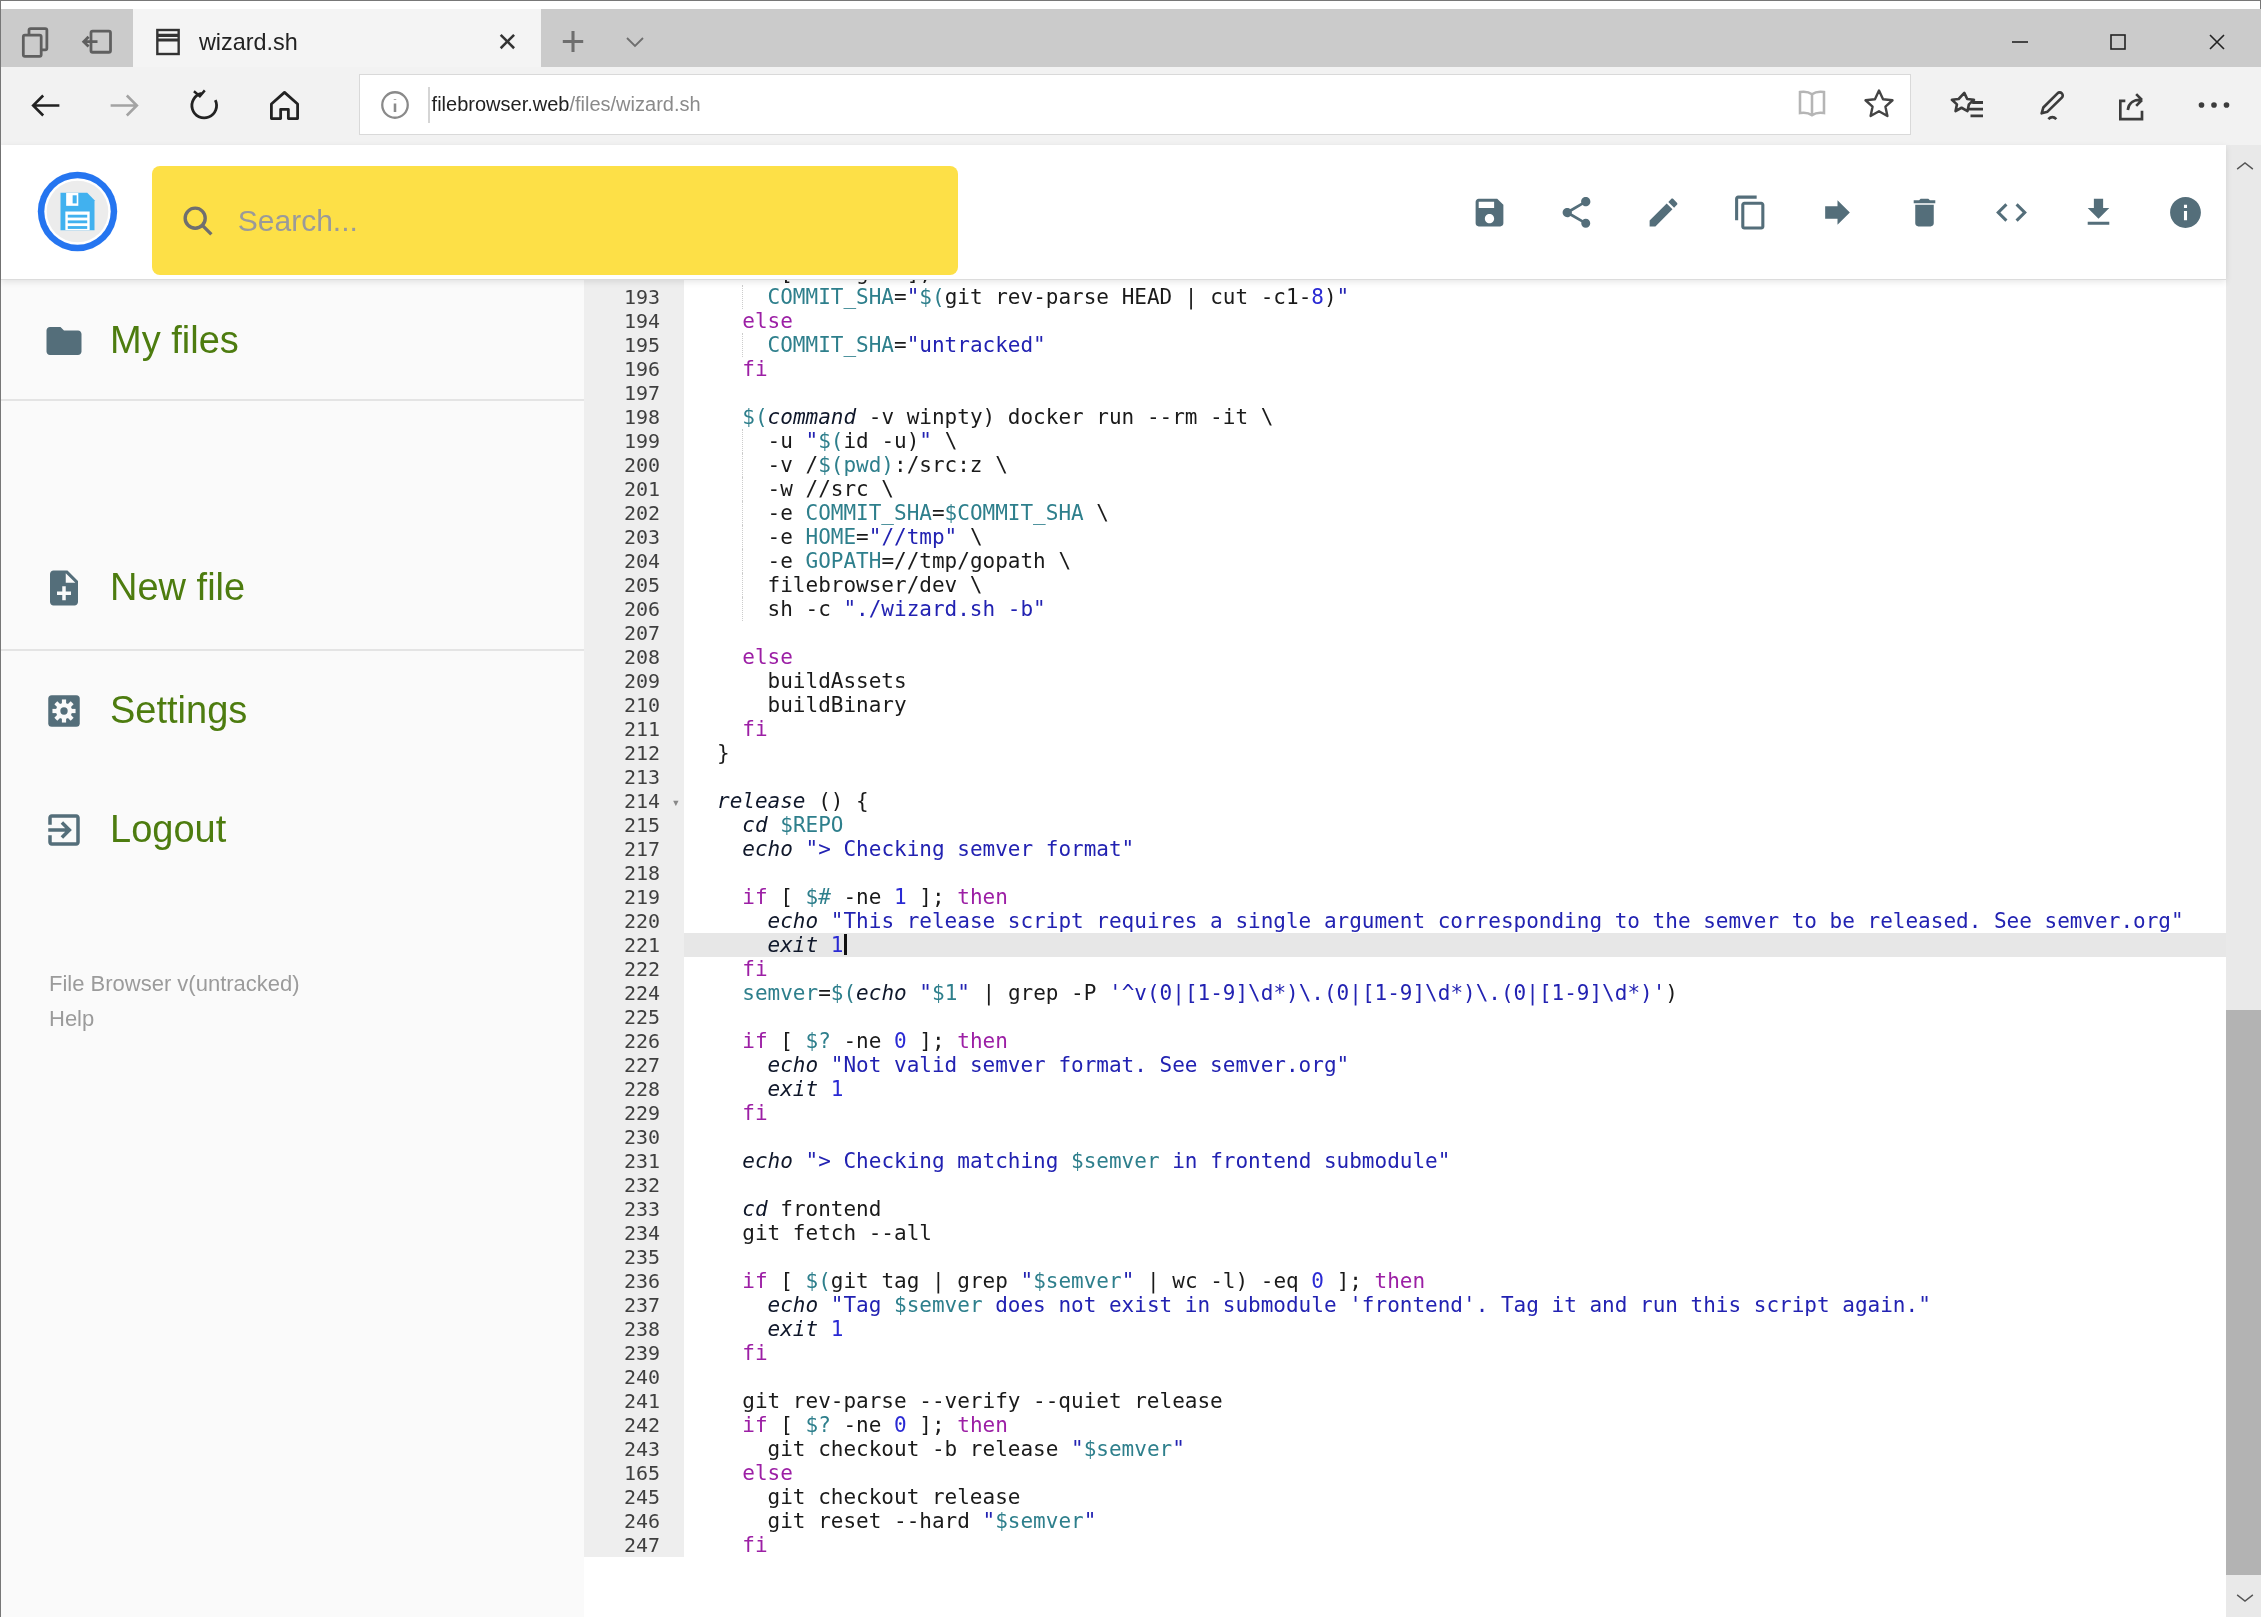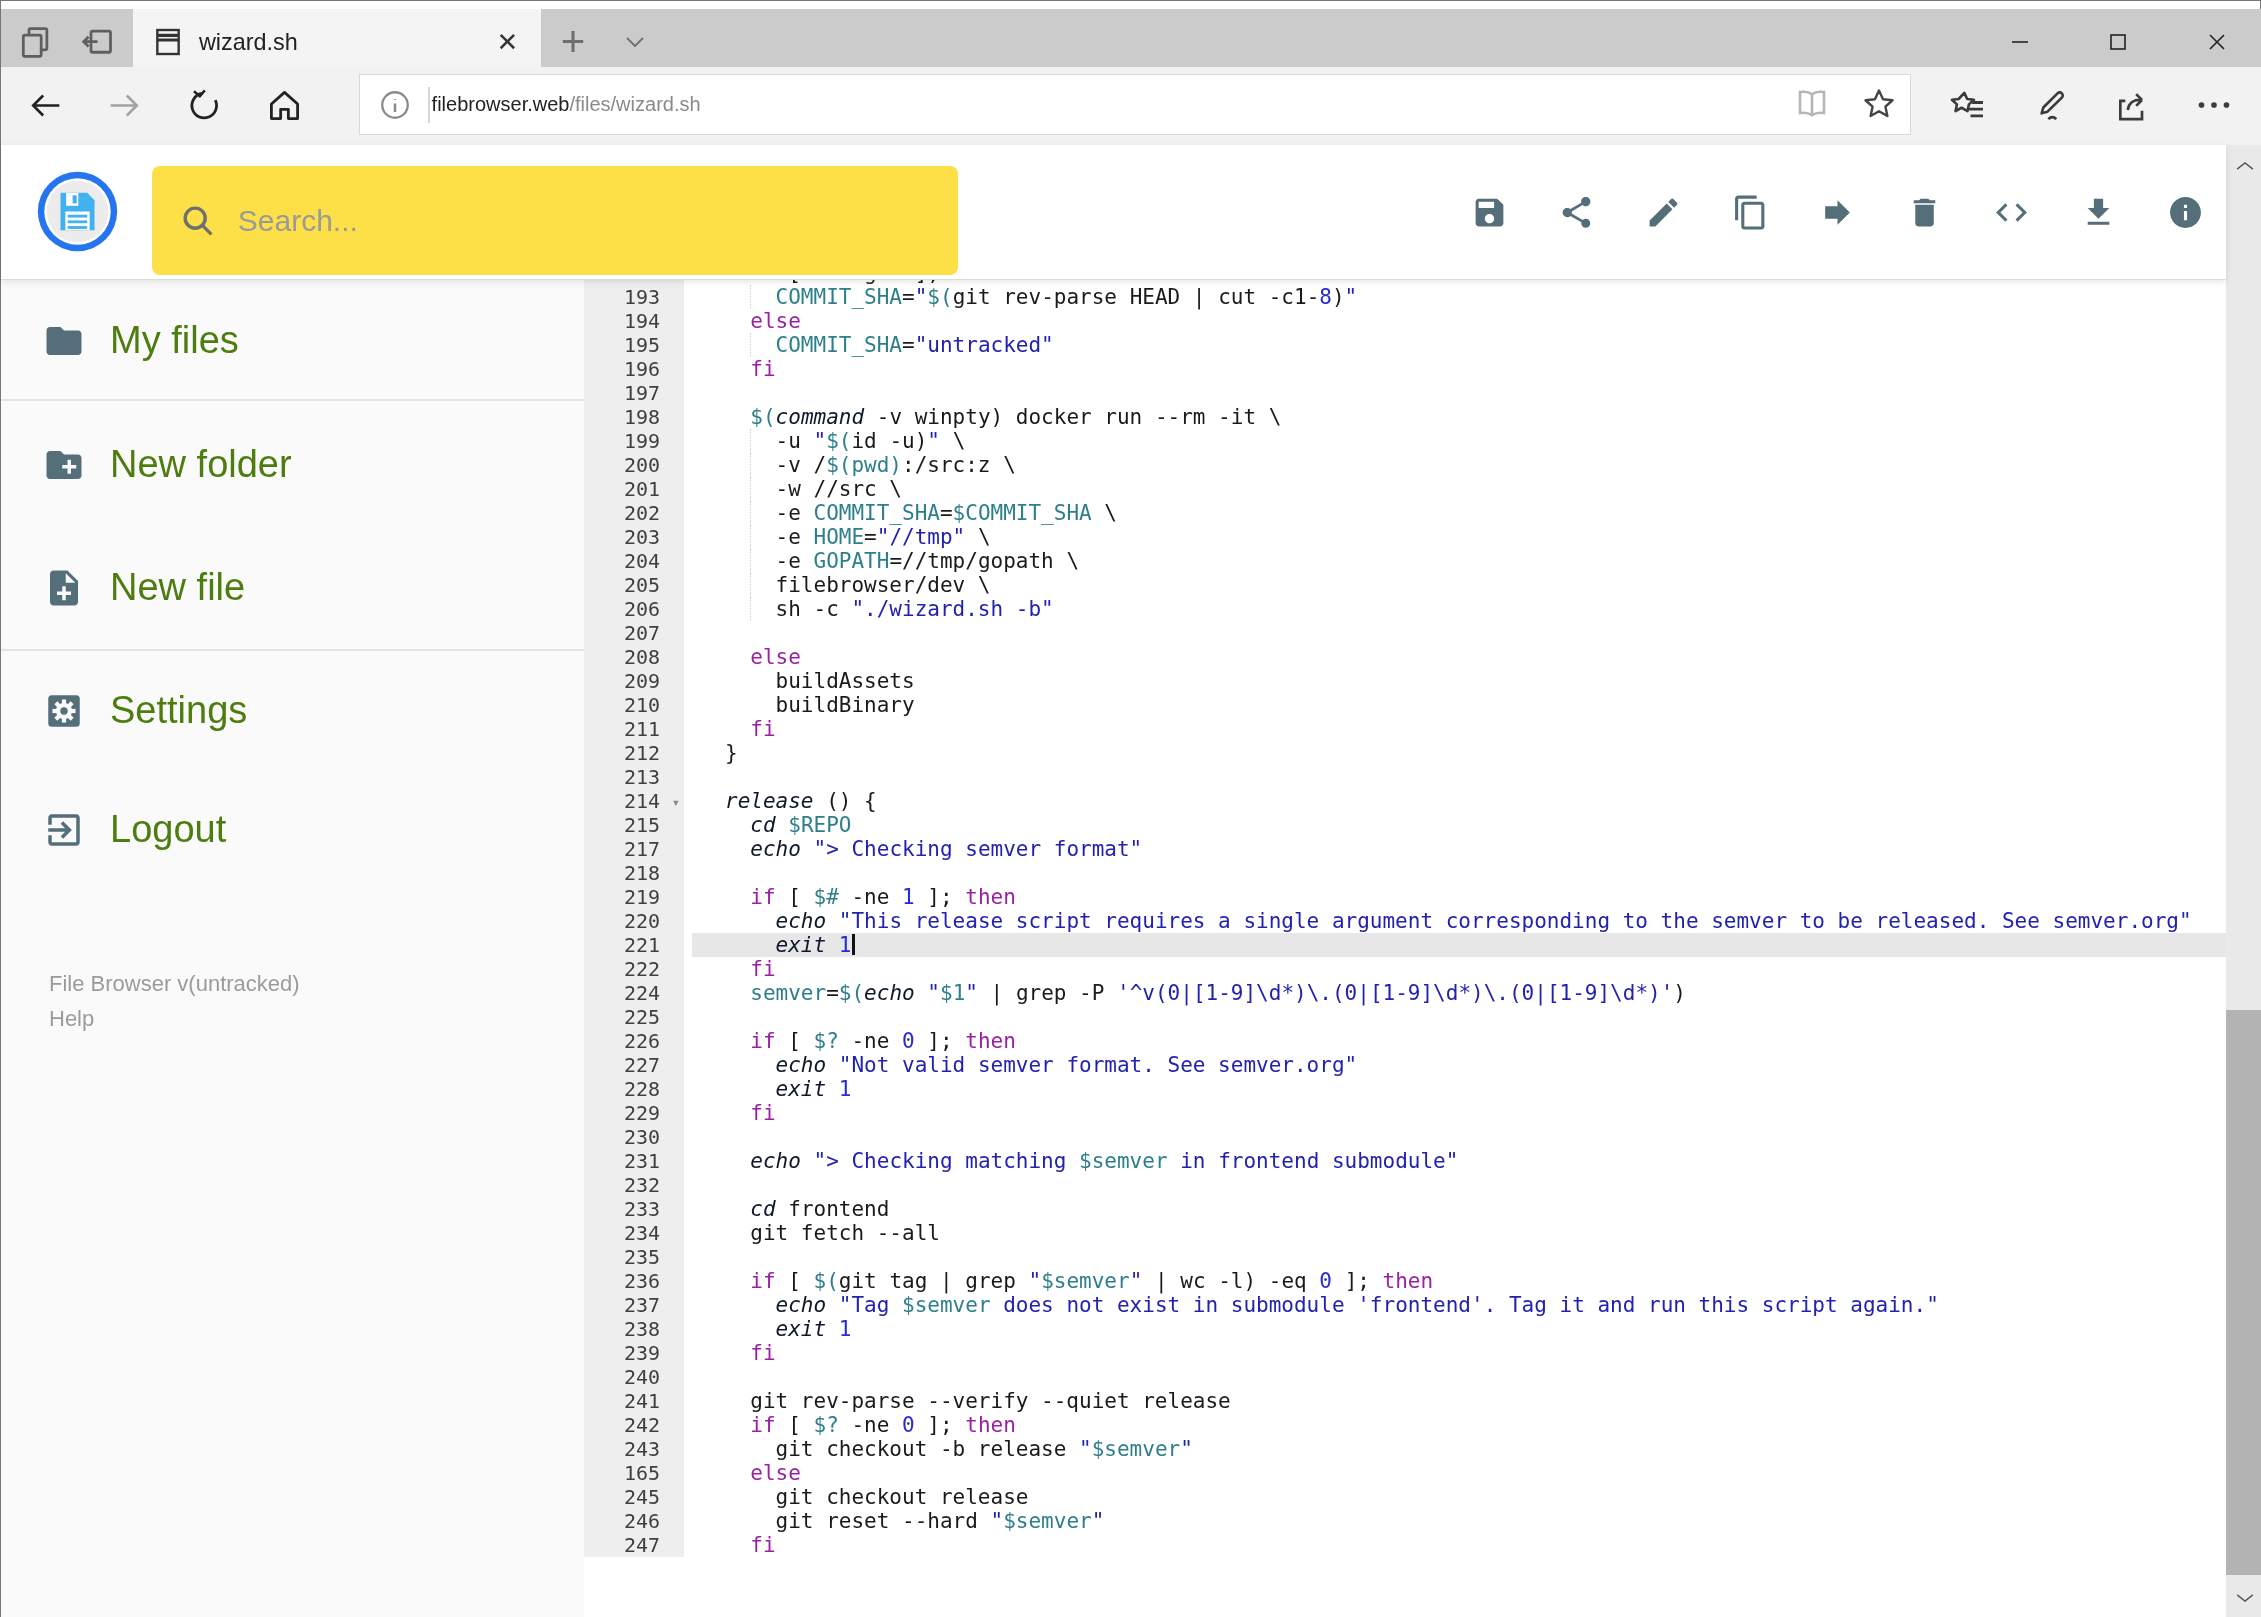--- a/index.html
+++ b/index.html
@@ -46,21 +46,21 @@
   .side-item{position:absolute;left:0;width:583px;height:89px;display:flex;align-items:center;cursor:pointer;}
   .side-icon{margin-left:42px;color:#546e7a;}
   .side-label{margin-left:25px;font-size:38px;color:#4d7c0f;}
   .side-divider{position:absolute;left:0;width:583px;height:1.6px;background:#e4e4e4;}
   .side-footer{position:absolute;left:48px;font-size:22px;color:#9b9b9b;}
   .side-footer.link{cursor:pointer;}
 
   
   .editor{position:absolute;left:583px;top:278px;width:1642px;height:1339px;background:#fff;overflow:hidden;cursor:text;}
   .code-rows{margin-top:-18px;}
-  .code-row{display:flex;height:24px;gap:8px;}
+  .code-row{display:flex;height:24px;}
   .ln{width:100px;min-width:100px;background:#eeeeee;text-align:right;padding-right:24px;box-sizing:border-box;font-family:"DejaVu Sans Mono",monospace;font-size:20px;line-height:24px;color:#3f3f3f;position:relative;}
   .fold-caret{position:absolute;right:4px;top:0.8px;font-size:13.7px;color:#888;line-height:24px;cursor:pointer;}
   .codeline{flex:1;position:relative;padding-left:33px;font-family:"DejaVu Sans Mono",monospace;font-size:21px;line-height:24px;white-space:pre;}
   .code-row.active .codeline{background:#e7e7e7;}
   .guide{position:absolute;left:58px;top:0;bottom:0;border-left:1.6px dotted #cccccc;}
   .tk-p{color:#1a1a1a;} .tk-k{color:#9c1fa5;} .tk-v{color:#2e7f8c;} .tk-s{color:#2222b2;} .tk-num{color:#2a2ad4;} .tk-b{color:#0f172a;font-style:italic;}
   .caret{display:inline-block;width:2.4px;height:21px;background:#111;vertical-align:-3.2px;margin-left:0.8px;}
 
   
   .scrollbar{position:absolute;left:2225px;top:144px;width:36px;height:1473px;background:#e9e9e9;}
@@ -268,28 +268,20 @@
   <div class="sidebar">
     <div class="side-item" style="top:17px">
       <span class="side-icon">
         <svg viewBox="0 0 24 24" width="42" height="42" fill="currentColor">
             <path d="M10 4H4c-1.1 0-2 .9-2 2v12c0 1.1.9 2 2 2h16c1.1 0 2-.9 2-2V8c0-1.1-.9-2-2-2h-8l-2-2z"></path>
           </svg>
       </span>
       <span class="side-label">My files</span>
     </div>
     <div class="side-divider" style="top:120px"></div>
-    <div class="side-item" style="top:141px">
-      <span class="side-icon">
-        <svg viewBox="0 0 24 24" width="42" height="42" fill="currentColor">
-            <path d="M20 6h-8l-2-2H4c-1.1 0-2 .9-2 2v12c0 1.1.9 2 2 2h16c1.1 0 2-.9 2-2V8c0-1.1-.9-2-2-2zm-1 8h-3v3h-2v-3h-3v-2h3V9h2v3h3v2z"></path>
-          </svg>
-      </span>
-      <span class="side-label">New folder</span>
-    </div>
     <div class="side-item" style="top:264px">
       <span class="side-icon">
         <svg viewBox="0 0 24 24" width="42" height="42" fill="currentColor">
             <path d="M14 2H6c-1.1 0-2 .9-2 2v16c0 1.1.9 2 2 2h12c1.1 0 2-.9 2-2V8l-6-6zm2 14h-3v3h-2v-3H8v-2h3v-3h2v3h3v2zm-3-7V3.5L18.5 9H13z"></path>
           </svg>
       </span>
       <span class="side-label">New file</span>
     </div>
     <div class="side-divider" style="top:370px"></div>
     <div class="side-item" style="top:387px">

